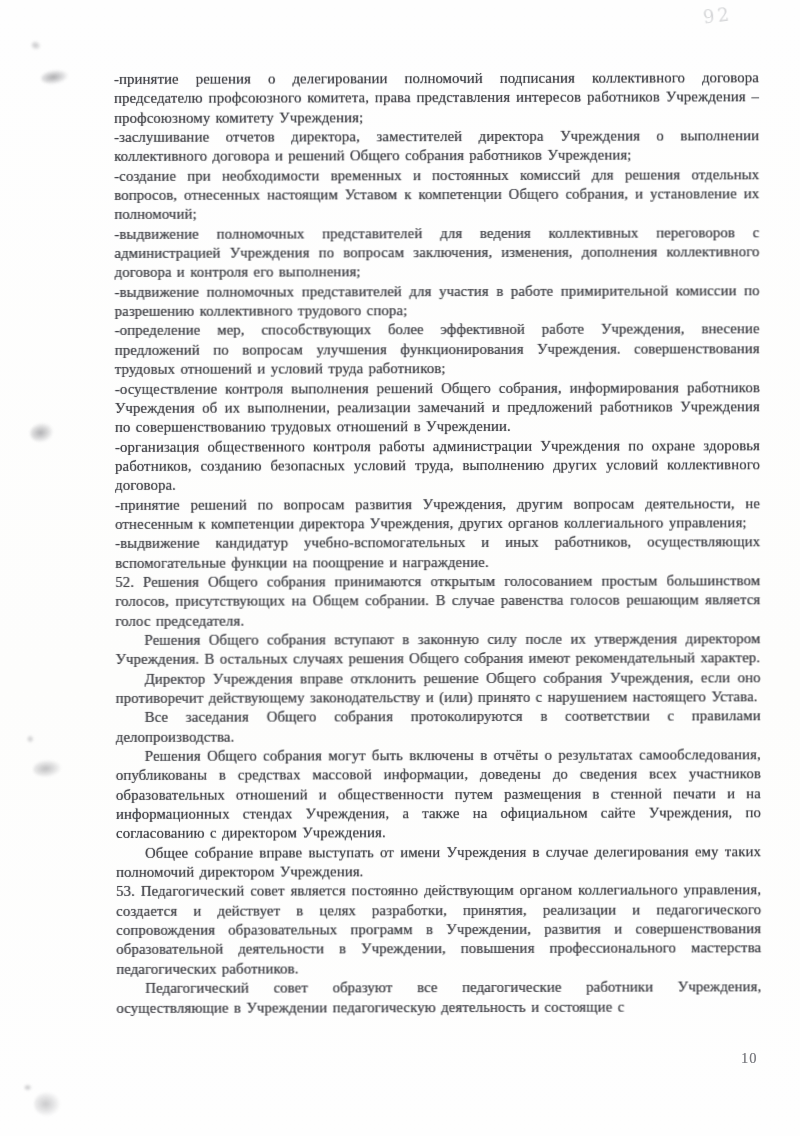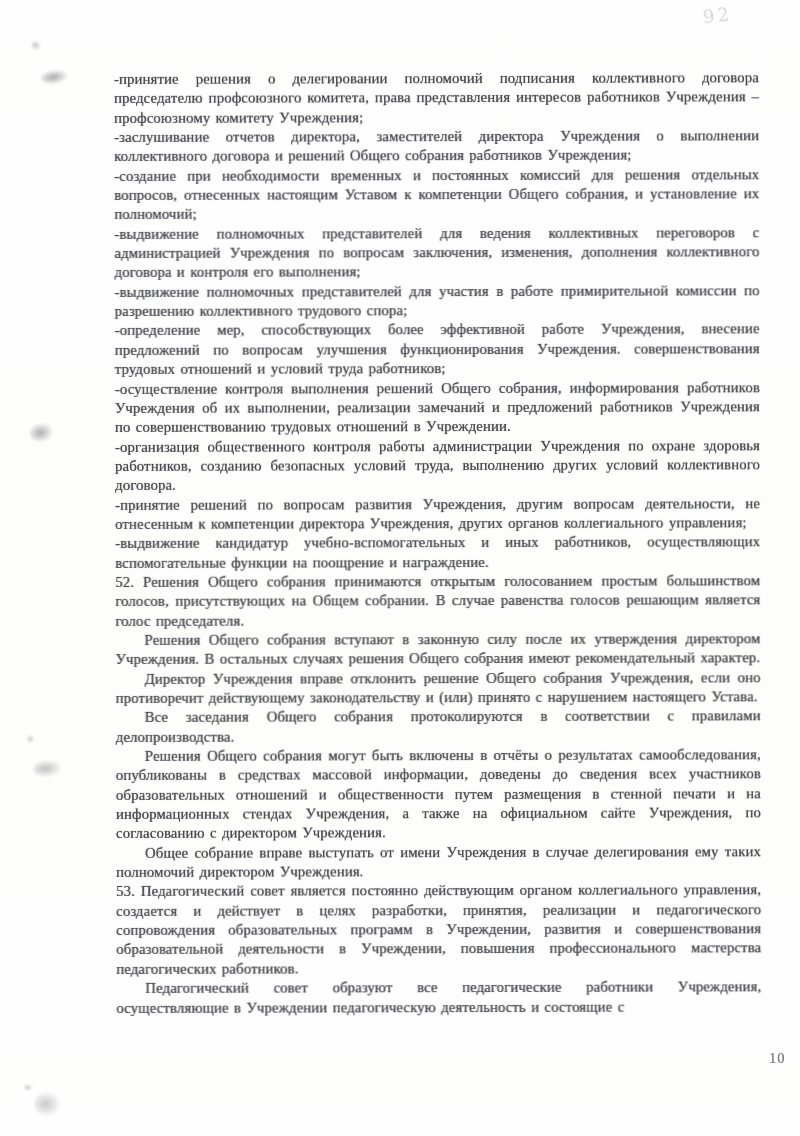--- a/index.html
+++ b/index.html
@@ -32,21 +32,20 @@
   .textblock p { margin: 0; padding: 0; }
   .textblock p.indent { text-indent: 29px; }
   .page-number {
     position: absolute;
     left: 741px; top: 1050px;
     font-family: "Liberation Serif", "DejaVu Serif", serif;
     font-size: 14.5px;
     color: #7a7b80;
     letter-spacing: 1px;
     text-shadow: 0 0 0.6px rgba(120,120,125,0.7);
-    margin-left: 28px;
   }
   .pencil-mark {
     position: absolute;
     left: 703px; top: 5px;
     font-family: "DejaVu Serif", serif;
     font-size: 18px;
     color: rgba(150, 152, 158, 0.38);
     transform: rotate(-7deg);
     letter-spacing: 3px;
     filter: blur(0.5px);

